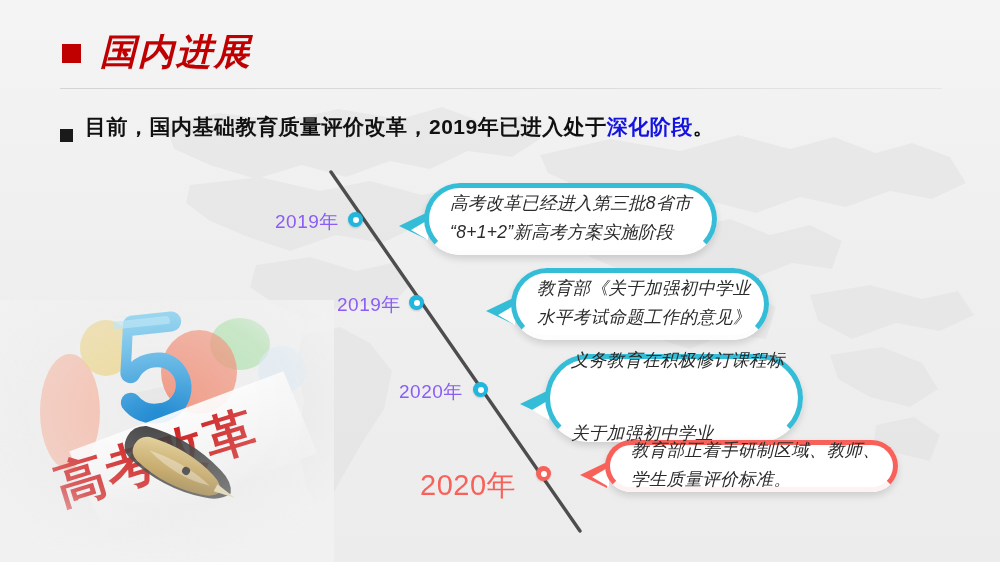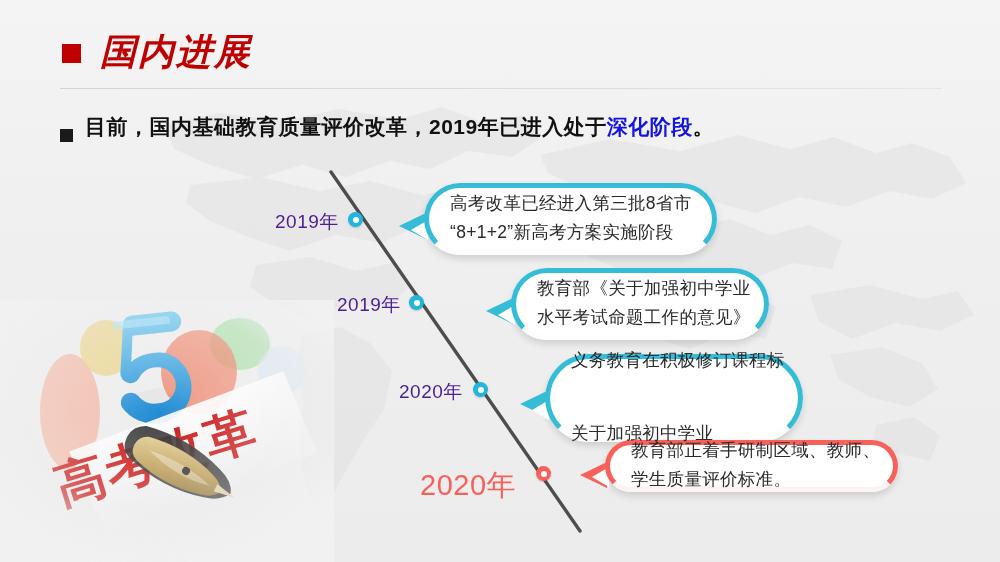--- a/index.html
+++ b/index.html
@@ -46,21 +46,21 @@
                      flex:0 0 auto; }
   .sub-text { font-size:21px; color:#111; font-weight:bold; line-height:30px;
               letter-spacing:.5px; white-space:pre; }
   .sub-hl { color:#1414e0; }
 
   
   #timeline-svg { position:absolute; left:0; top:0; width:1000px; height:562px;
                   pointer-events:none; }
 
   
-  .year-label { position:absolute; font-size:19px; color:#4c1d95;
+  .year-label { position:absolute; font-size:19px; color:#8b5cf6;
                 font-weight:500; white-space:nowrap; letter-spacing:.5px; }
   .year-label.accent { color:#f8615a; font-size:29px; font-weight:400; }
 
   
   .node-dot { position:absolute; width:15px; height:15px; border-radius:50%;
               box-shadow:0 1px 2px rgba(0,0,0,.18); }
   .node-dot::after { content:""; position:absolute; left:4.5px; top:4.5px;
                      width:6px; height:6px; border-radius:50%; background:#fff; }
   .node-dot.cyan { background:#21b6dd; }
   .node-dot.red  { background:#f8615a; }
@@ -90,21 +90,21 @@
     border-bottom:13px solid transparent; }
   .bubble.cyan .tail { border-right:27px solid #35bcd7; }
   .bubble.red  .tail { border-right:27px solid #f8615a; }
   .bubble .tail-in { position:absolute; left:-13px; top:52%; width:0; height:0;
     border-top:10px solid transparent;
     border-bottom:10px solid transparent;
     border-right:17px solid #fff; }
 
   .bubble-line { position:relative; z-index:2;
     font-size:17.5px; color:#2b2b2b; line-height:29px; white-space:nowrap;
-    letter-spacing:.3px; }
+    letter-spacing:.3px;font-style:italic; }
 
   
   #decor-photo { position:absolute; left:-6px; top:300px; width:340px; height:262px; }
   #decor-photo svg { width:100%; height:100%; }
 </style>
 </head>
 <body>
 
 <div id="slide-bg">
   <div id="sheen"></div>

